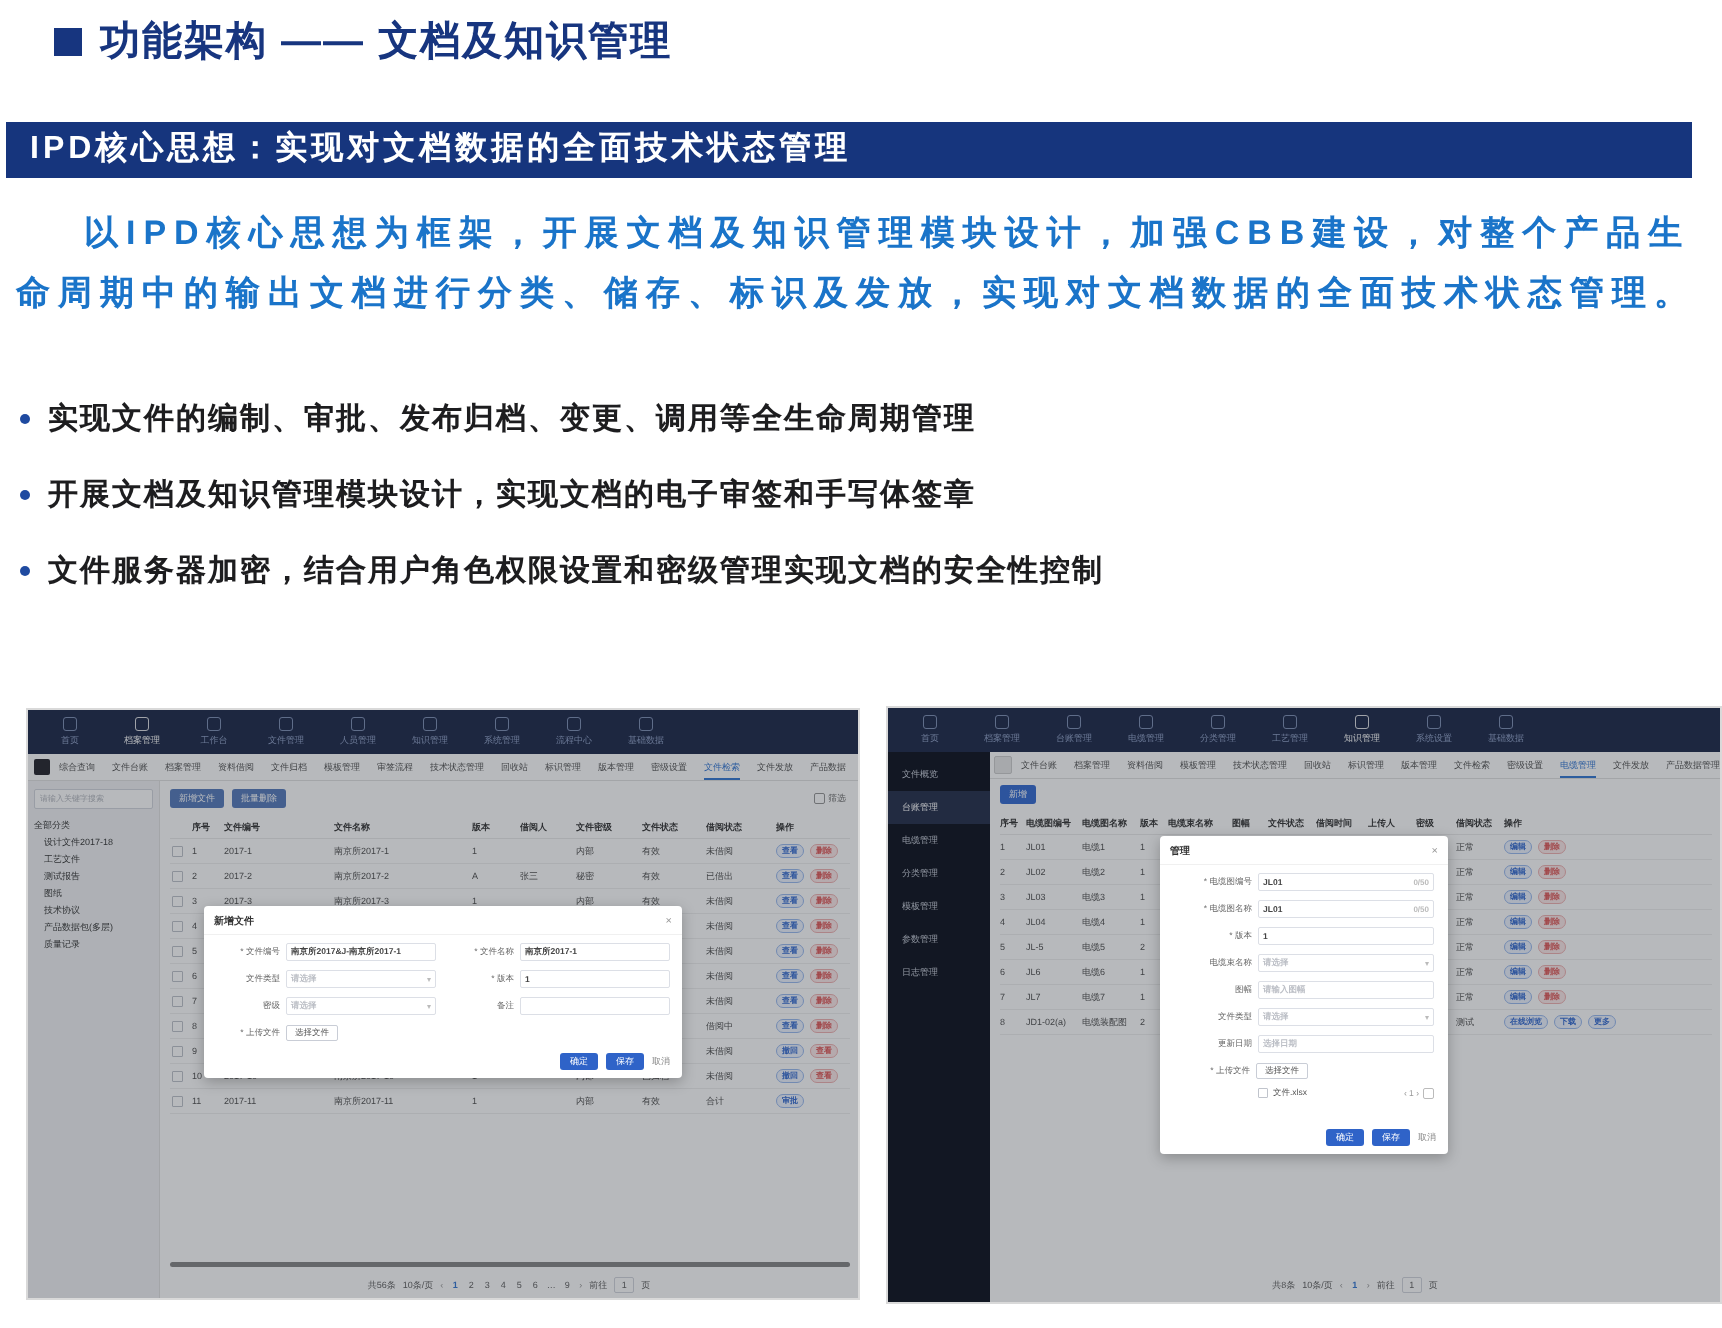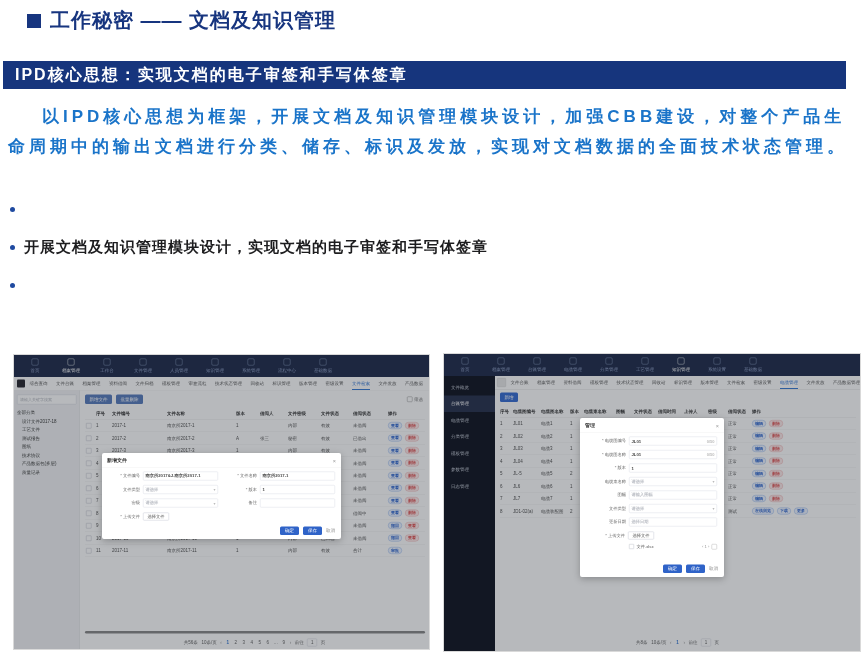--- a/index.html
+++ b/index.html
@@ -112,40 +112,42 @@
   .rcontent .tabrow{padding-left:4px}
   .rcontent .pad{padding:6px 8px 0 10px}
   .rpagerbar{position:absolute;left:0;right:0;bottom:0;height:34px;background:#fff;display:flex;
     align-items:center;justify-content:center;z-index:1}
 </style>
 </head>
 <body>
 
 <div class="title-row">
   <span class="sq"></span>
-  <h1>工作秘密 —— 文档及知识管理</h1>
+  <h1>功能架构 —— 文档及知识管理</h1>
 </div>
 
-<div class="banner">IPD核心思想：实现文档的电子审签和手写体签章</div>
+<div class="banner">IPD核心思想：实现对文档数据的全面技术状态管理</div>
 
 <p class="intro">以IPD核心思想为框架，开展文档及知识管理模块设计，加强CBB建设，对整个产品生命周期中的输出文档进行分类、储存、标识及发放，实现对文档数据的全面技术状态管理。</p>
 
 <ul class="bullets">
 
     <li>
       <span class="dot"></span>
+      <span>实现文件的编制、审批、发布归档、变更、调用等全生命周期管理</span>
     </li>
 
     <li>
       <span class="dot"></span>
       <span>开展文档及知识管理模块设计，实现文档的电子审签和手写体签章</span>
     </li>
 
     <li>
       <span class="dot"></span>
+      <span>文件服务器加密，结合用户角色权限设置和密级管理实现文档的安全性控制</span>
     </li>
 
   </ul>
 
 <div class="shot" id="shotL">
   <div class="ui">
     <div class="appnav">
 
         <div class="nav-item">
           <i class="nico"></i>

